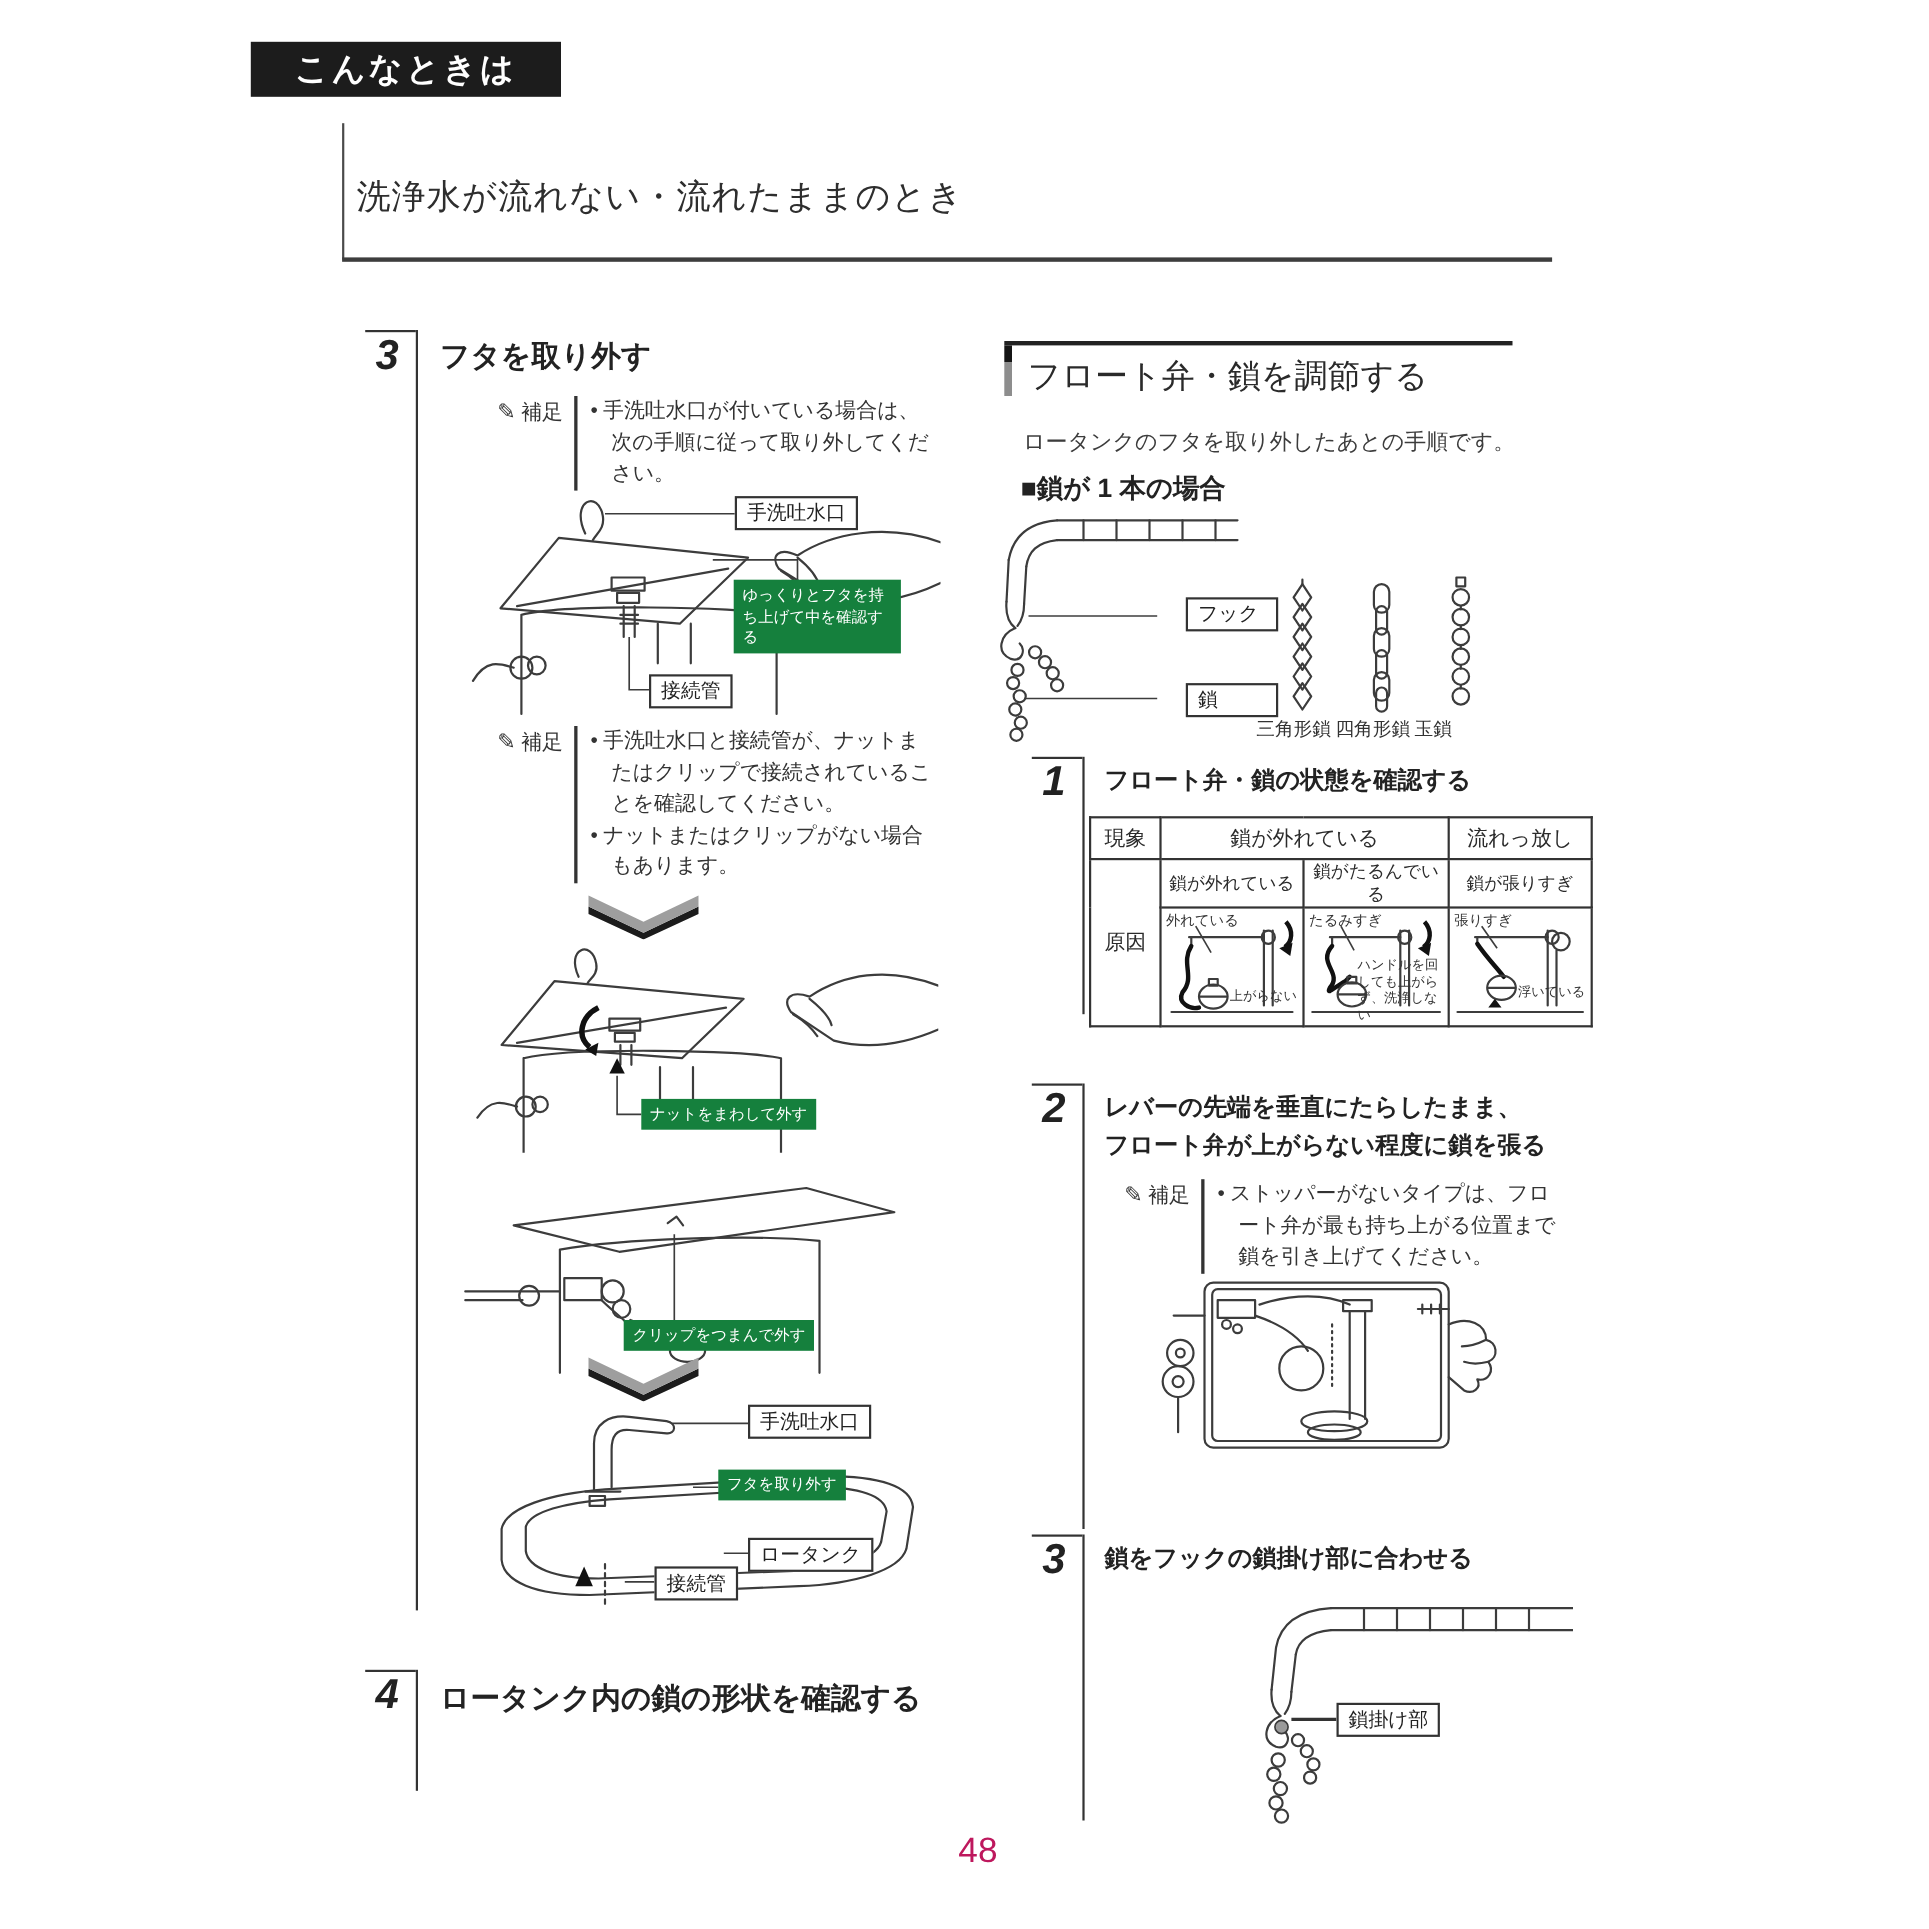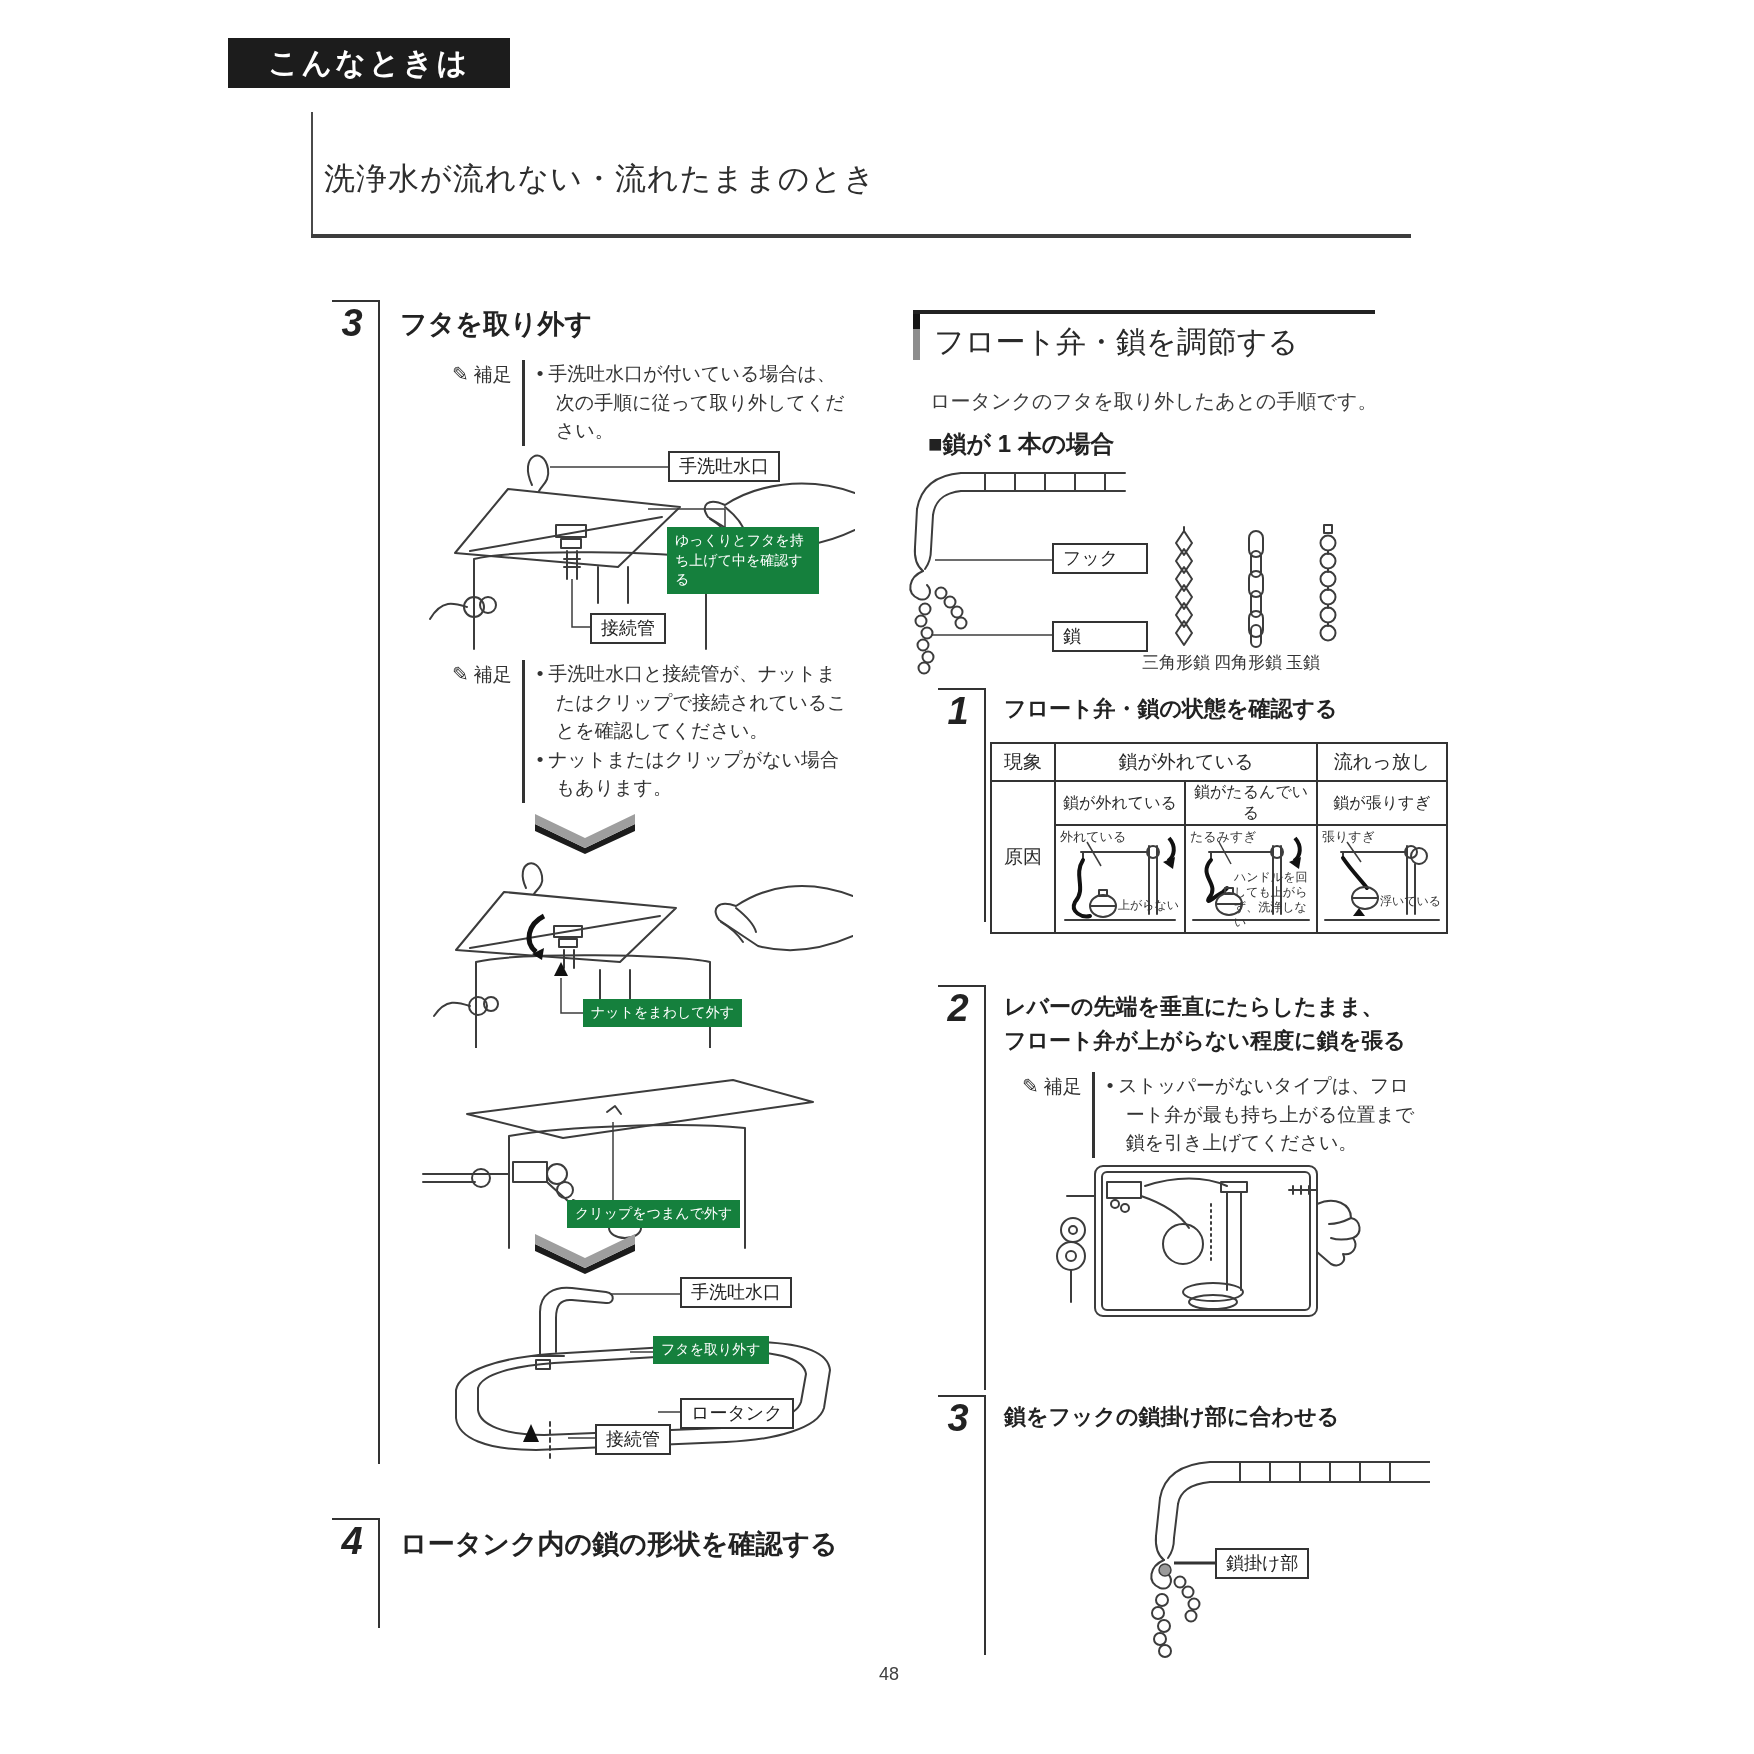--- a/index.html
+++ b/index.html
@@ -27,42 +27,42 @@
   .note { display: flex; gap: 10px; font-size: 19px; color: #333; }
   .note-head { white-space: nowrap; padding-top: 2px; display: flex; gap: 5px; align-items: baseline; }
   .note-head .pencil { font-size: 20px; }
   .note-body { border-left: 3px solid #333; padding-left: 12px; line-height: 1.5; }
   .bullet { padding-left: 1em; text-indent: -1em; }
   .bullet::before { content: "•"; margin-right: 0.25em; }
 
   
   .label-box { position: absolute; border: 2px solid #333; background: #fff; padding: 2px 9px;
                font-size: 18px; color: #222; white-space: nowrap; line-height: 1.3; }
-  .label-box.fixed { width: 96px; white-space: nowrap; }
+  .label-box.fixed { width: 84px; white-space: nowrap; margin-left: 26px; }
   .callout-dark { position: absolute; background: #15803d; color: #fff; padding: 4px 8px;
                   font-size: 14px; line-height: 1.4; }
 
   
   .sec-head { left: 913px; top: 310px; width: 462px; border-top: 4px solid #222; display: flex; }
   .sec-bar { width: 7px; height: 46px; background: linear-gradient(to bottom, #151515 0 32%, #8d8d8d 32% 100%); }
   .sec-title { font-size: 30px; color: #2a2a2a; margin: 8px 0 0 14px; }
   .intro { left: 930px; top: 388px; font-size: 20px; color: #3c3c3c; }
   .subhead { left: 928px; top: 428px; font-size: 24px; font-weight: bold; color: #222; }
 
   
   .ctable { position: absolute; border-collapse: collapse; table-layout: fixed; }
   .ctable td { border: 2px solid #333; text-align: center; vertical-align: middle;
                font-size: 19px; color: #2b2b2b; padding: 0; }
   .ctable td.sub { font-size: 16px; }
   .cell-illus { position: relative; width: 100%; height: 106px; }
   .cell-label { position: absolute; left: 4px; top: 2px; font-size: 13px; color: #333; }
   .cell-caption { position: absolute; font-size: 12px; color: #333; text-align: left; line-height: 1.25; }
 
   .chain-caption { position: absolute; font-size: 17px; color: #333; width: 84px; }
-  .page-num { left: 0; top: 1664px; width: 1754px; text-align: center; font-size: 18px; color: #404040; padding-left: 24px; }
+  .page-num { left: 0; top: 1664px; width: 1754px; text-align: center; font-size: 32px; color: #be185d; padding-left: 24px; }
 
   svg .ln { fill: none; stroke: #3c3c3c; stroke-width: 2; stroke-linecap: round; stroke-linejoin: round; }
   svg .thin { fill: none; stroke: #3c3c3c; stroke-width: 1.5; }
   svg .chain-th { fill: none; stroke: #111; stroke-width: 4; stroke-linecap: round; }
   svg .blk { fill: #111; stroke: none; }
 </style>
 </head>
 <body>
 
 <div id="page">

